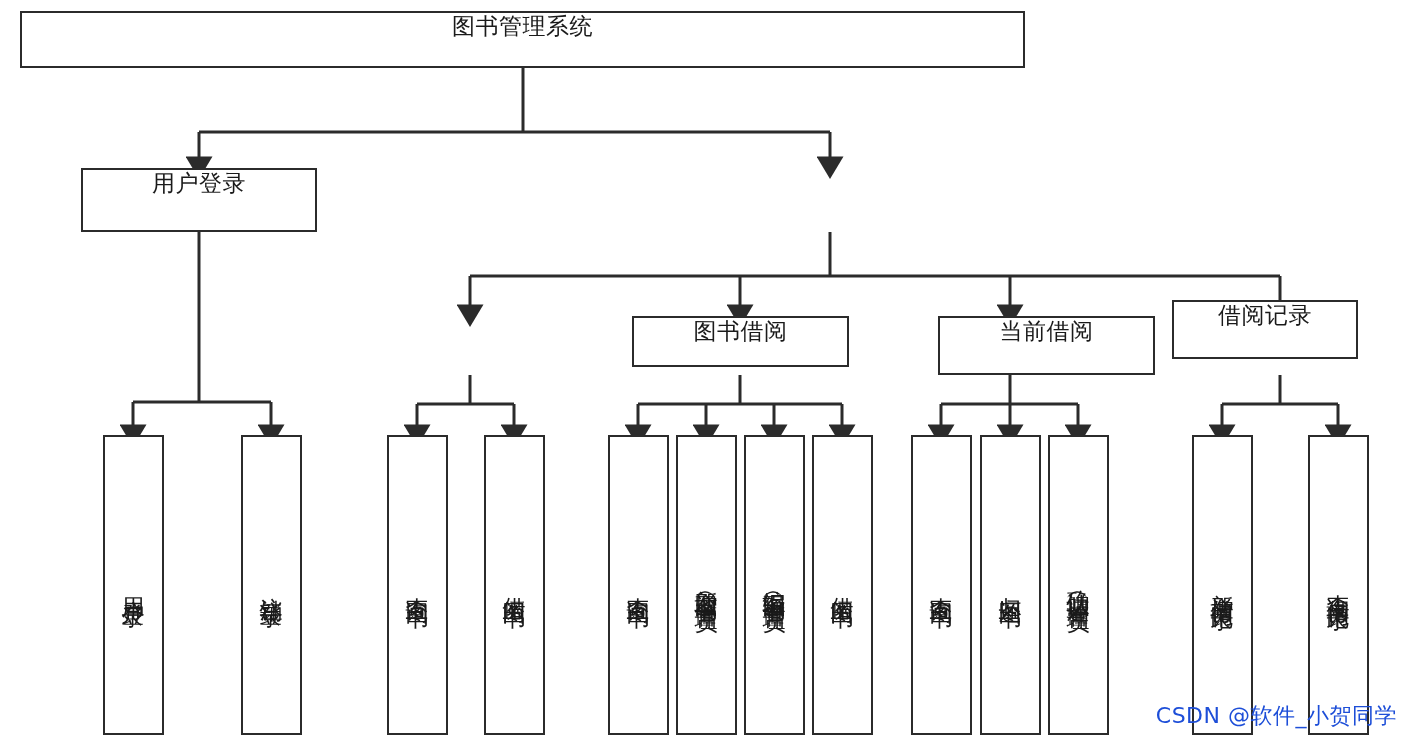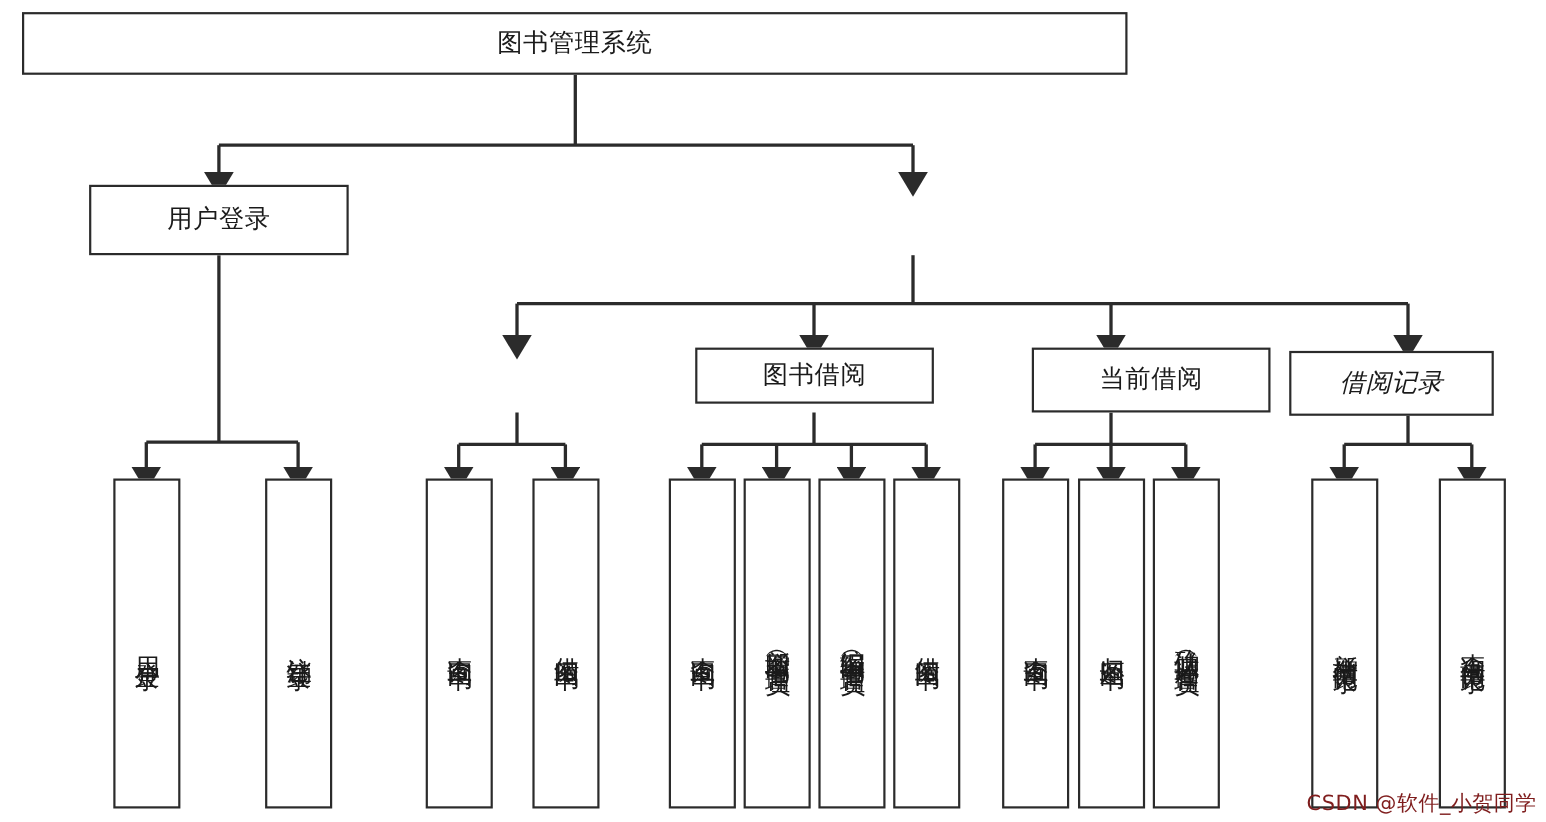--- a/index.html
+++ b/index.html
@@ -25,21 +25,21 @@
     width: 1405px;
     height: 747px;
     pointer-events: none;
   }
   .node {
     position: absolute;
     box-sizing: border-box;
     border: 2.5px solid #2b2b2b;
     background: #ffffff;
     display: flex;
-    align-items: center;
+    align-items: flex-start;
     justify-content: center;
     color: #1a1a1a;
     z-index: 2;
   }
   .node .label {
     display: block;
     text-align: center;
     line-height: 1.18;
     letter-spacing: 0.5px;
     color: #1a1a1a;
@@ -62,23 +62,23 @@
     writing-mode: vertical-rl;
     text-orientation: upright;
     font-size: 23px;
     line-height: 1.05;
     letter-spacing: 3px;
     max-height: 100%;
   }
   .watermark {
     position: absolute;
     right: 8px;
-    bottom: 4px;
-    font-size: 19px;
-    color: #7f1d1d;
+    bottom: 16px;
+    font-size: 22px;
+    color: #1d4ed8;
     letter-spacing: 0.5px;
     white-space: nowrap;
     z-index: 5;
     font-family: "DejaVu Sans", "Liberation Sans", sans-serif;
   }
 </style>
 </head>
 <body>
 
 <div id="diagram">
@@ -140,21 +140,21 @@
   <div class="node h" style="left:81px; top:168px; width:236px; height:64px;">
     <span class="label">用户登录</span>
   </div>
 
   <div class="node h" style="left:632px; top:316px; width:217px; height:51px;">
     <span class="label">图书借阅</span>
   </div>
   <div class="node h" style="left:902px; top:316px; width:217px; height:59px;margin-left:36px;">
     <span class="label">当前借阅</span>
   </div>
-  <div class="node h" style="left:1172px; top:319px; width:186px; height:59px;font-style:italic;">
+  <div class="node h" style="left:1172px; top:300px; width:186px; height:59px;">
     <span class="label">借阅记录</span>
   </div>
 
   <div class="node v" style="left:103px; top:435px; width:61px; height:300px;">
     <span class="label">用户登录</span>
   </div>
   <div class="node v" style="left:241px; top:435px; width:61px; height:300px;">
     <span class="label">注销登录</span>
   </div>
 

